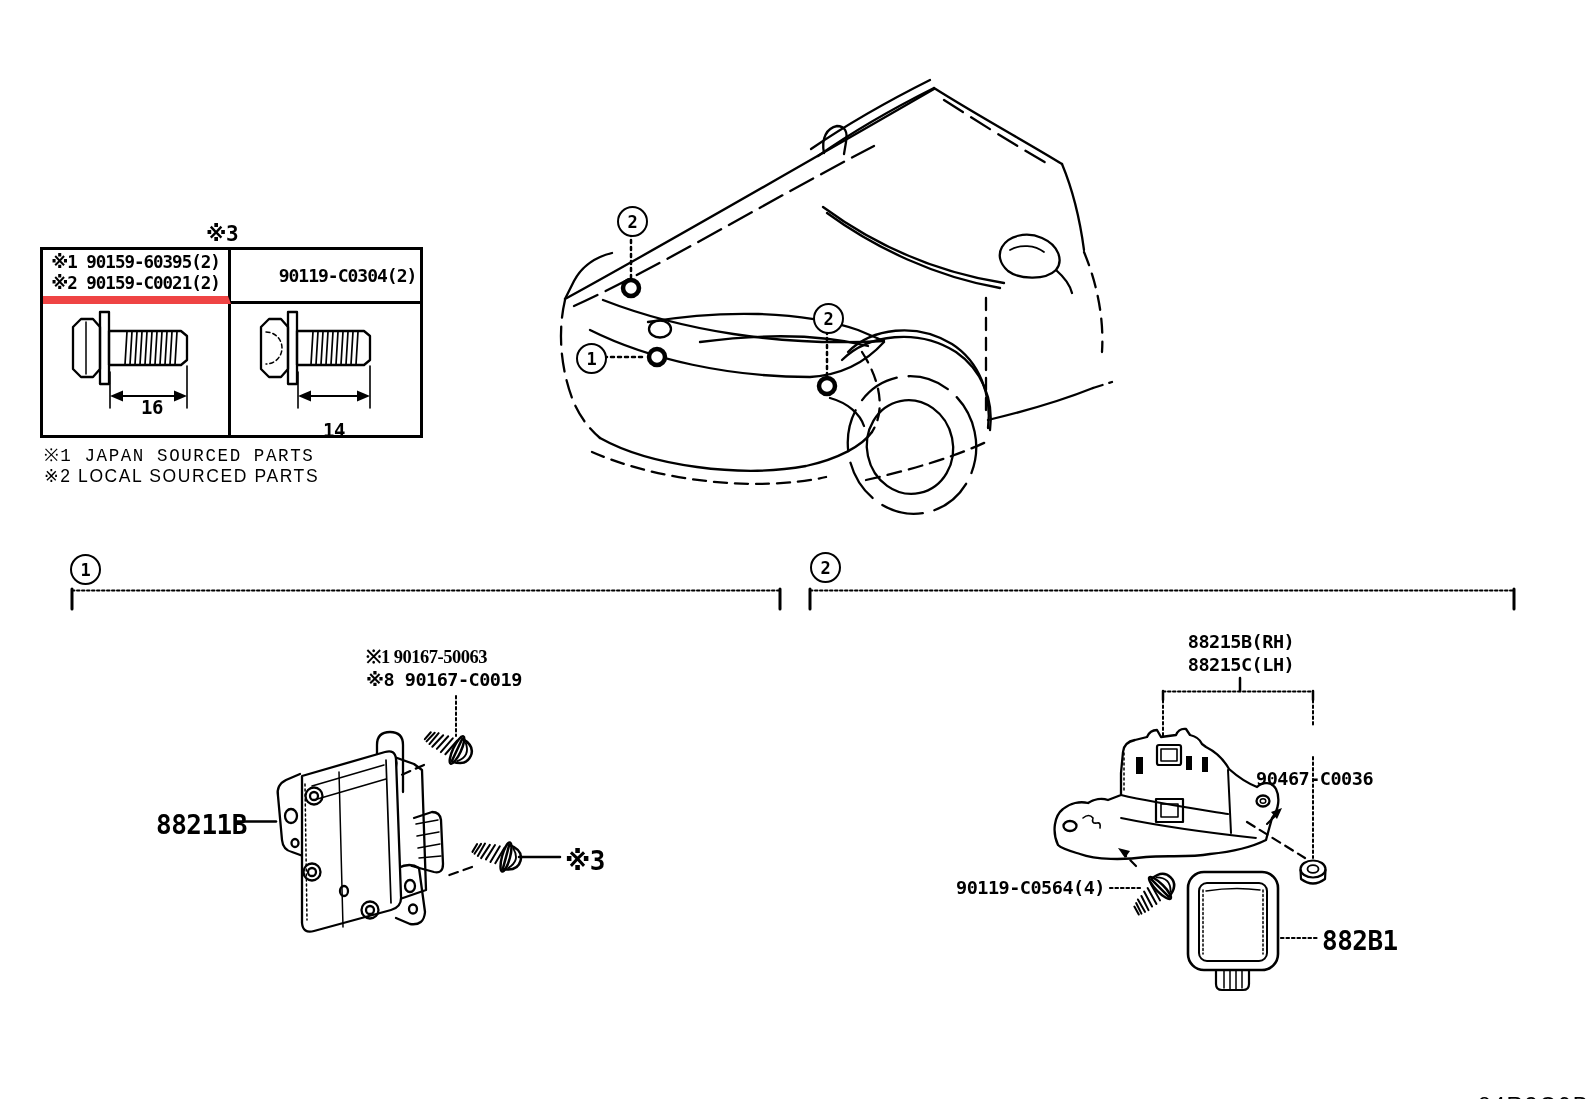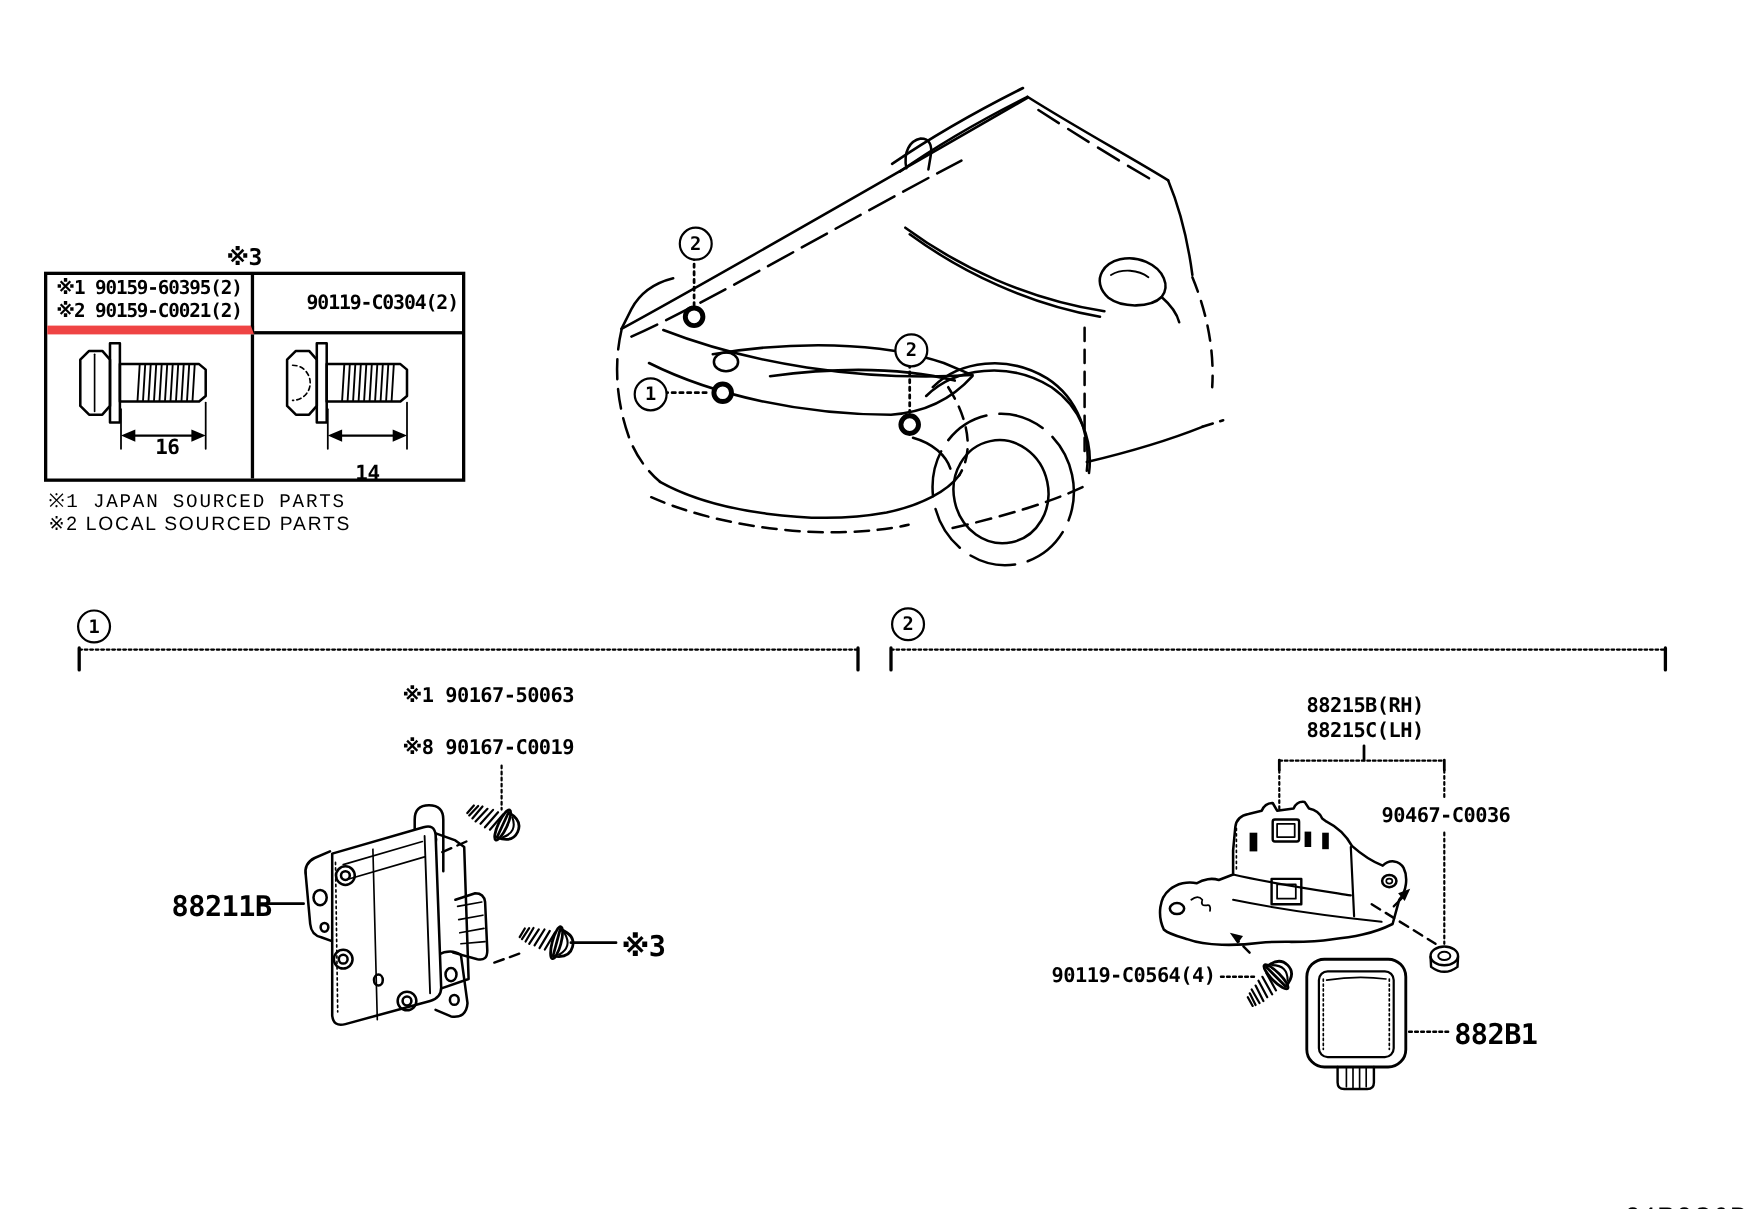--- a/index.html
+++ b/index.html
@@ -255,26 +255,26 @@
   <div class="txt mono dim" style="left:314px;top:396px;margin-top:23px;">14</div>
 
   <div class="txt sans legend-line" style="left:44px;top:442px;font-family:Liberation Mono, monospace;">※1 JAPAN SOURCED PARTS</div>
   <div class="txt sans legend-line" style="left:44px;top:466px;text-align:center;">※2 LOCAL SOURCED PARTS</div>
 
   <div class="callout" style="left:617px;top:206px;">2</div>
   <div class="callout" style="left:576px;top:343px;">1</div>
   <div class="callout" style="left:813px;top:303px;">2</div>
 
   <div class="callout" style="left:70px;top:554px;">1</div>
-  <div class="txt mono pn" style="left:366px;top:622px;">※1 90167-50063</div>
+  <div class="txt mono pn" style="left:366px;top:646px;font-family:Liberation Serif, serif;">※1 90167-50063</div>
   <div class="txt mono pn" style="left:366px;top:669px;">※8 90167-C0019</div>
   <div class="txt mono pn-lg" style="left:156px;top:810px;">88211B</div>
   <div class="txt mono pn-lg" style="left:565px;top:846px;">※3</div>
 
   <div class="callout" style="left:810px;top:552px;">2</div>
   <div class="txt mono pn ctr" style="left:1150px;top:631px;width:182px;">88215B(RH)</div>
   <div class="txt mono pn ctr" style="left:1150px;top:654px;width:182px;">88215C(LH)</div>
-  <div class="txt mono pn" style="left:1256px;top:731px;">90467-C0036</div>
+  <div class="txt mono pn" style="left:1256px;top:768px;">90467-C0036</div>
   <div class="txt mono pn" style="left:956px;top:877px;">90119-C0564(4)</div>
   <div class="txt mono pn-lg" style="left:1322px;top:926px;">882B1</div>
 
   <div class="txt sans" style="left:1478px;top:1093px;font-size:23px;letter-spacing:1.5px;">84R3O9B</div>
 </div>
 
 </body></html>

